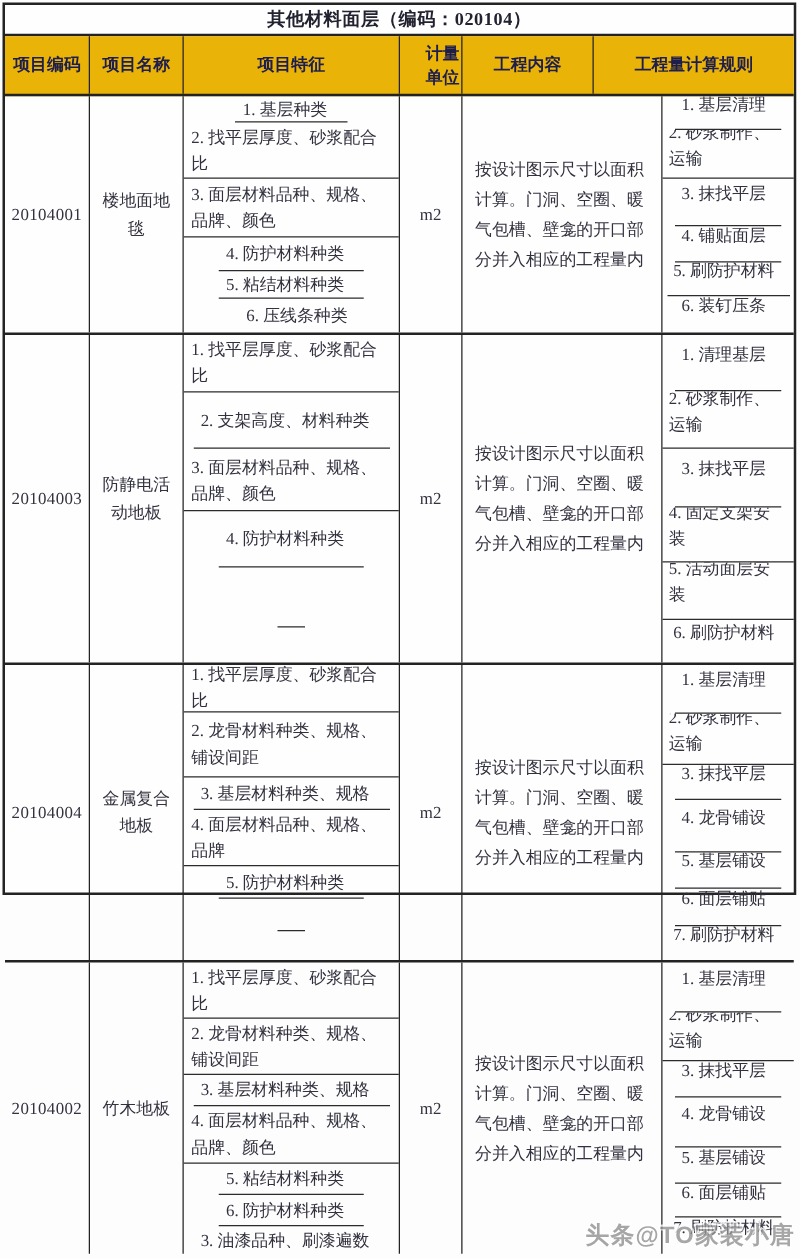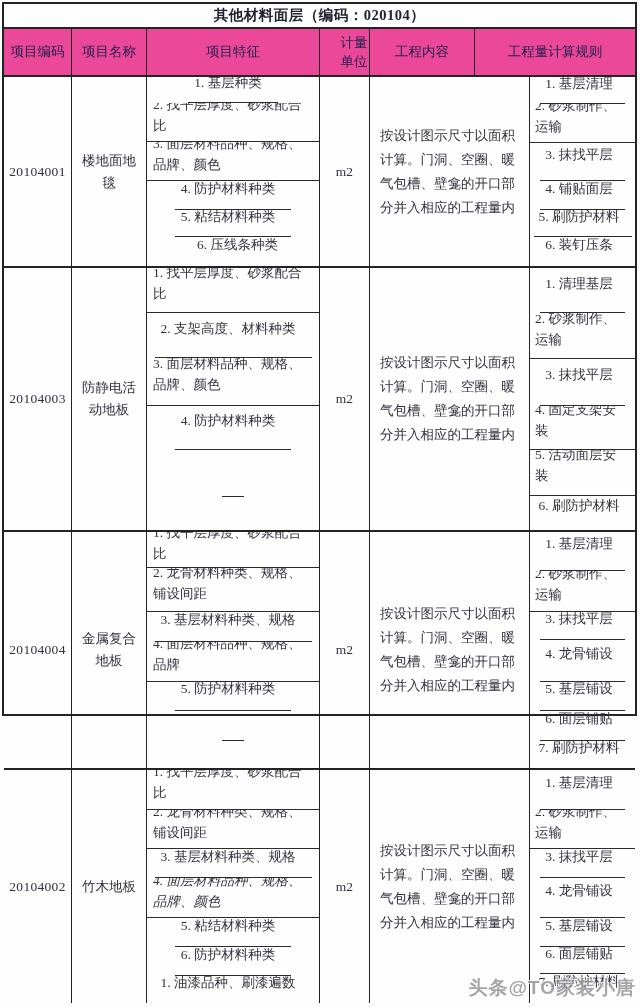--- a/index.html
+++ b/index.html
@@ -28,22 +28,22 @@
     align-items: center;
     justify-content: center;
     font-size: 14.5px;
     font-weight: bold;
     color: #222230;
     letter-spacing: 0.5px;
   }
   .header-row {
     height: 48px;
     border-bottom: 2px solid #232323;
-    background: #ec4899;
-    font-weight: normal;
+    background: #eab308;
+    font-weight: bold;
     font-size: 13.5px;
     color: #1e1e4e;
   }
   .hcell {
     display: flex; align-items: center; justify-content: center;
     text-align: center;
     border-right: 1px solid #232323;
     height: 100%;
   }
   .hcell:last-child { border-right: none; }
@@ -68,21 +68,21 @@
     padding: 0 10px;
     text-align: left;
     justify-content: flex-start;
     line-height: 24px;
   }
   .stack { display: flex; flex-direction: column; padding: 0; }
   .subcell {
     display: flex; align-items: center;
     min-height: 0;
     overflow: hidden;
-    padding: 1px 16px 15px 6px;
+    padding: 1px 16px 1px 6px;
     line-height: 21px;
     text-align: left;
   }
   .content-stack .subcell { padding: 1px 12px 15px 5px; }
   .subcell.subsep { border-bottom: 1px solid #2b2b2b; }
   .watermark {
     position: absolute;
     right: 4px;
     bottom: 6px;
     font-family: "Liberation Sans", sans-serif;
@@ -276,31 +276,31 @@
           <div class="cell stack c3 feature-stack">
             <div class="subcell subsep" style="flex: 47 1 0px;">
               <span>1. 找平层厚度、砂浆配合比</span>
             </div>
             <div class="subcell subsep" style="flex: 47 1 0px;">
               <span>2. 龙骨材料种类、规格、铺设间距</span>
             </div>
             <div class="subcell subsep" style="flex: 25 1 0px;">
               <span>3. 基层材料种类、规格</span>
             </div>
-            <div class="subcell subsep" style="flex: 48 1 0px; font-style: italic;">
+            <div class="subcell subsep" style="flex: 48 1 0px;">
               <span>4. 面层材料品种、规格、品牌、颜色</span>
             </div>
             <div class="subcell subsep" style="flex: 25 1 0px;">
               <span>5. 粘结材料种类</span>
             </div>
             <div class="subcell subsep" style="flex: 25 1 0px;">
               <span>6. 防护材料种类</span>
             </div>
             <div class="subcell" style="flex: 22 1 0px;">
-              <span>1. 油漆品种、刷漆遍数</span>
+              <span>3. 油漆品种、刷漆遍数</span>
             </div>
           </div>
           <div class="cell c4 unit-cell">m2</div>
           <div class="cell c5 rule-cell">按设计图示尺寸以面积计算。门洞、空圈、暖气包槽、壁龛的开口部分并入相应的工程量内</div>
           <div class="cell stack c6 content-stack">
             <div class="subcell subsep" style="flex: 47 1 0px;">
               <span>1. 基层清理</span>
             </div>
             <div class="subcell subsep" style="flex: 47 1 0px;">
               <span>2. 砂浆制作、运输</span>

